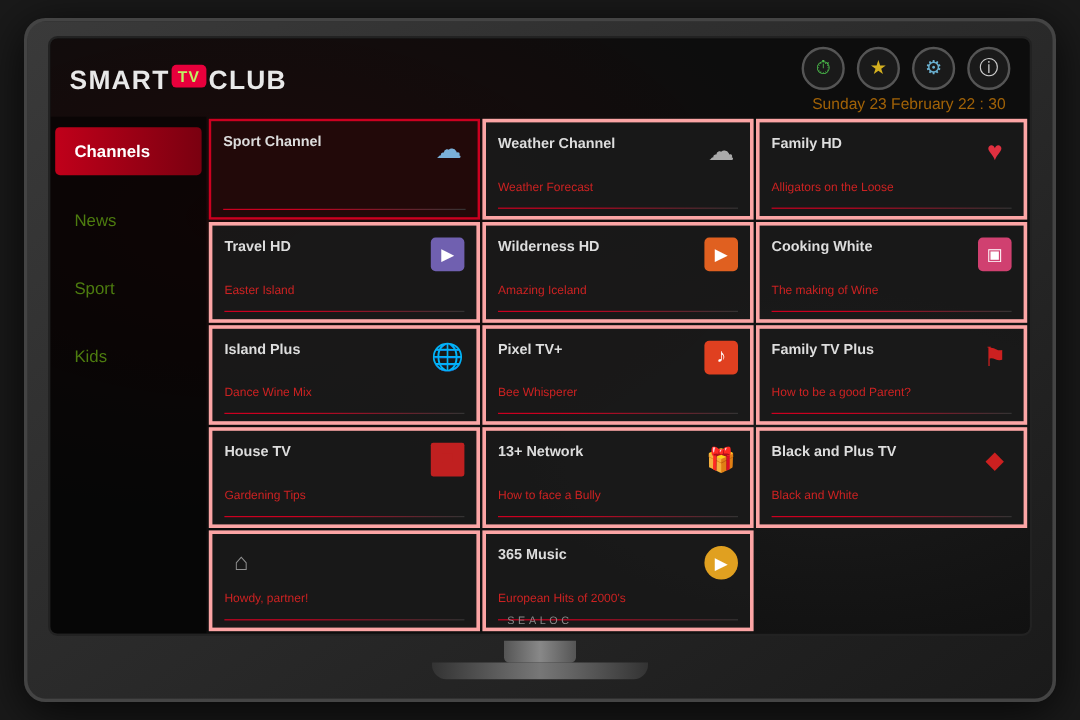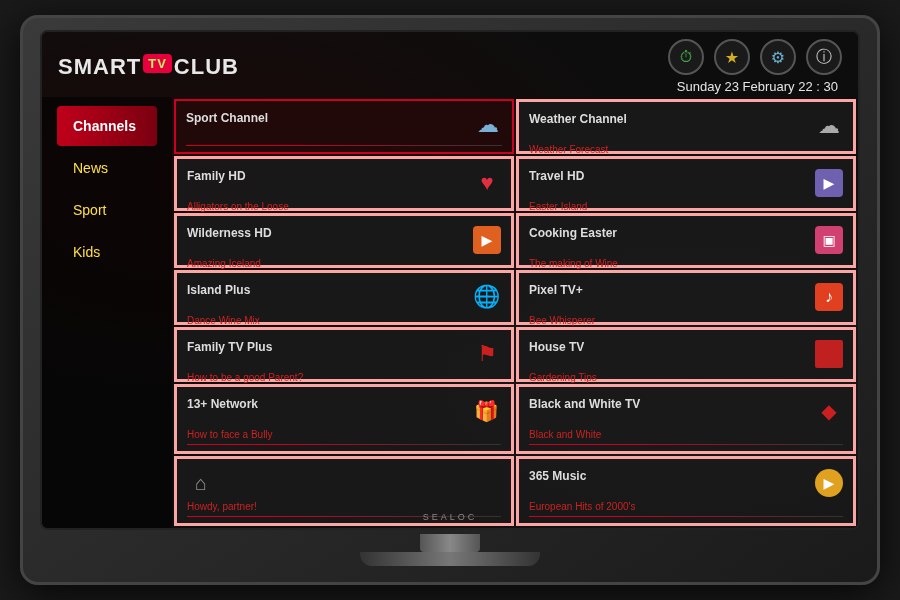--- a/index.html
+++ b/index.html
@@ -111,21 +111,21 @@
       border: 2px solid #555;
       background: rgba(30,30,30,0.8);
       display: flex;
       align-items: center;
       justify-content: center;
       cursor: pointer;
       font-size: 16px;
     }
 
     .date-time {
-      color: #e5e5e5;
+      color: #a16207;
       font-size: 13px;
       text-align: left;
       margin-right: 4px;
       margin-left: 12px;
     }
 
     .top-right {
       display: flex;
       flex-direction: column;
       align-items: flex-end;
@@ -138,44 +138,45 @@
       flex: 1;
       overflow: hidden;
     }
 
     
     .sidebar {
       width: 130px;
       background: rgba(0,0,0,0.5);
       display: flex;
       flex-direction: column;
-      padding: 8px 11px;
+      padding: 8px 0;
       flex-shrink: 0;
+      gap: 15px;
     }
 
     .sidebar-item {
       padding: 12px 16px;
-      color: #fde047;
+      color: #4d7c0f;
       font-size: 14px;
       cursor: pointer;
       border-radius: 4px;
       margin: 1px 4px;
     }
 
     .sidebar-item.active {
       background: linear-gradient(90deg, #c0001a, #7a0010);
       color: white;
       font-weight: bold;
     }
 
     
     .channels-grid {
       flex: 1;
       display: grid;
-      grid-template-columns: repeat(2, 1fr);
+      grid-template-columns: repeat(3, 1fr);
       grid-template-rows: repeat(5, 1fr);
       gap: 2px;
       padding: 2px;
       overflow: hidden;
     }
 
     .channel-card {
       background: rgba(25,25,25,0.9);
       border: 3px solid #fca5a5;
       padding: 10px 10px 6px 10px;
@@ -342,21 +343,21 @@
               <span class="channel-name">Wilderness HD</span>
               <div class="channel-icon" style="background:#e06020; border-radius:4px; font-size:14px; color:white;">▶</div>
             </div>
             <div class="channel-current">Amazing Iceland</div>
             <div class="channel-divider"></div>
           </div>
 
 
           <div class="channel-card">
             <div class="channel-card-top">
-              <span class="channel-name">Cooking Easter</span>
+              <span class="channel-name">Cooking White</span>
               <div class="channel-icon" style="background:#d04070; border-radius:4px; font-size:14px; color:white;">▣</div>
             </div>
             <div class="channel-current">The making of Wine</div>
             <div class="channel-divider"></div>
           </div>
 
           <div class="channel-card">
             <div class="channel-card-top">
               <span class="channel-name">Island Plus</span>
               <div class="channel-icon icon-globe" style="font-size:22px; color:#4890d0;">🌐</div>
@@ -396,21 +397,21 @@
             <div class="channel-card-top">
               <span class="channel-name">13+ Network</span>
               <div class="channel-icon" style="font-size:20px; color:#e06020;">🎁</div>
             </div>
             <div class="channel-current">How to face a Bully</div>
             <div class="channel-divider"></div>
           </div>
 
           <div class="channel-card">
             <div class="channel-card-top">
-              <span class="channel-name">Black and White TV</span>
+              <span class="channel-name">Black and Plus TV</span>
               <div class="channel-icon" style="font-size:20px; color:#cc2020;">◆</div>
             </div>
             <div class="channel-current">Black and White</div>
             <div class="channel-divider"></div>
           </div>
 
           <div class="channel-card">
             <div class="channel-card-top">
               <div class="channel-icon" style="font-size:20px; color:#909090;">⌂</div>
             </div>

